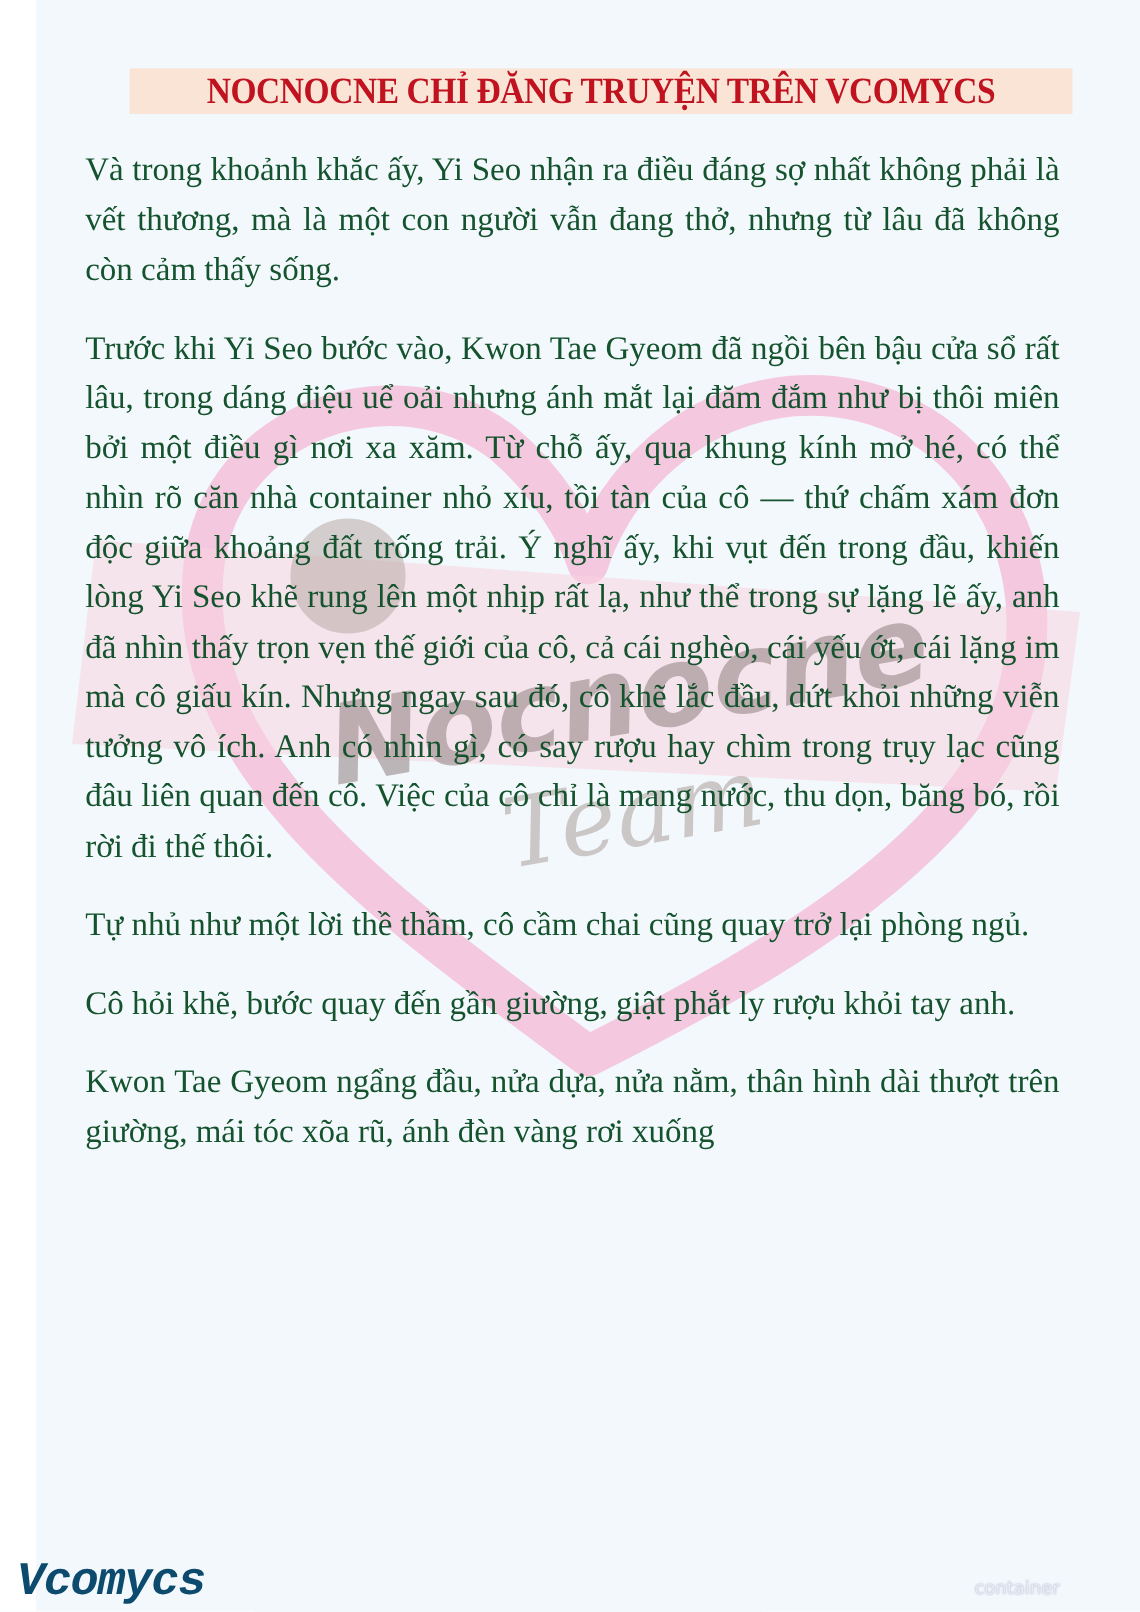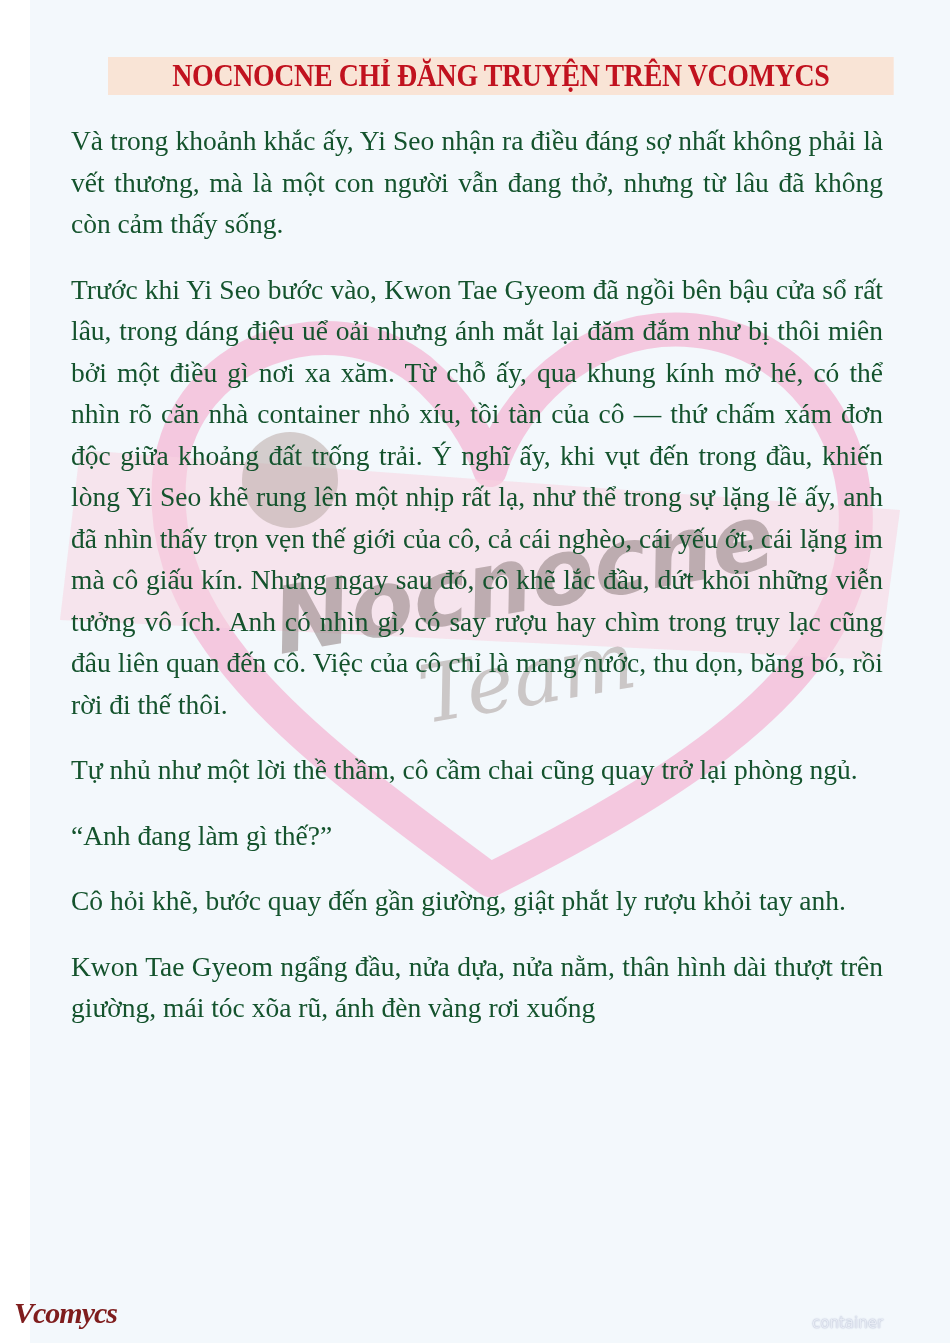--- a/index.html
+++ b/index.html
@@ -34,24 +34,24 @@
   .content {
     position: absolute; left: 71px; top: 120px; width: 812px;
     color: #14532d;
     font-size: 27.5px;
     line-height: 41.5px;
     text-align: justify;
   }
   .content p { margin: 0 0 24px 0; }
   .logo {
     position: absolute; left: 14px; top: 1296px;
-    font-family: Liberation Serif, serif;
+    font-family: Liberation Mono, monospace;
     font-style: italic; font-weight: bold;
-    font-size: 30px; letter-spacing: -1px;
-    color: #7f1d1d;
+    font-size: 39px; letter-spacing: -1px;
+    color: #0c4a6e;
   }
   .credit {
     position: absolute; left: 812px; top: 1314px;
     font-family: "DejaVu Sans", sans-serif;
     font-size: 15px; color: #e8ecf5;
     text-shadow: 0 0 2px #b7bfd3, 0 0 1px #b7bfd3;
   }
 </style>
 </head>
 <body>
@@ -65,19 +65,18 @@
   <text x="270" y="380" font-family="DejaVu Sans, sans-serif" font-weight="bold" font-style="italic" font-size="92" fill="#8f7f7f" opacity="0.55" transform="rotate(-10 470 340)">Nocnocne</text>
   <text x="420" y="470" font-family="DejaVu Serif, serif" font-style="italic" font-size="80" fill="#9c8c88" opacity="0.45" transform="rotate(-10 500 450)">Team</text>
 </svg>
 
 <div class="banner">NOCNOCNE CHỈ ĐĂNG TRUYỆN TRÊN VCOMYCS</div>
 
 <div class="content">
   <p>Và trong khoảnh khắc ấy, Yi Seo nhận ra điều đáng sợ nhất không phải là vết thương, mà là một con người vẫn đang thở, nhưng từ lâu đã không còn cảm thấy sống.</p>
   <p>Trước khi Yi Seo bước vào, Kwon Tae Gyeom đã ngồi bên bậu cửa sổ rất lâu, trong dáng điệu uể oải nhưng ánh mắt lại đăm đắm như bị thôi miên bởi một điều gì nơi xa xăm. Từ chỗ ấy, qua khung kính mở hé, có thể nhìn rõ căn nhà container nhỏ xíu, tồi tàn của cô — thứ chấm xám đơn độc giữa khoảng đất trống trải. Ý nghĩ ấy, khi vụt đến trong đầu, khiến lòng Yi Seo khẽ rung lên một nhịp rất lạ, như thể trong sự lặng lẽ ấy, anh đã nhìn thấy trọn vẹn thế giới của cô, cả cái nghèo, cái yếu ớt, cái lặng im mà cô giấu kín. Nhưng ngay sau đó, cô khẽ lắc đầu, dứt khỏi những viễn tưởng vô ích. Anh có nhìn gì, có say rượu hay chìm trong trụy lạc cũng đâu liên quan đến cô. Việc của cô chỉ là mang nước, thu dọn, băng bó, rồi rời đi thế thôi.</p>
   <p>Tự nhủ như một lời thề thầm, cô cầm chai cũng quay trở lại phòng ngủ.</p>
-  <p>“Anh đang làm gì thế?”</p>
   <p>Cô hỏi khẽ, bước quay đến gần giường, giật phắt ly rượu khỏi tay anh.</p>
   <p>Kwon Tae Gyeom ngẩng đầu, nửa dựa, nửa nằm, thân hình dài thượt trên giường, mái tóc xõa rũ, ánh đèn vàng rơi xuống</p>
 </div>
 
 <div class="logo">Vcomycs</div>
 <div class="credit">container</div>
 
 </body></html>

